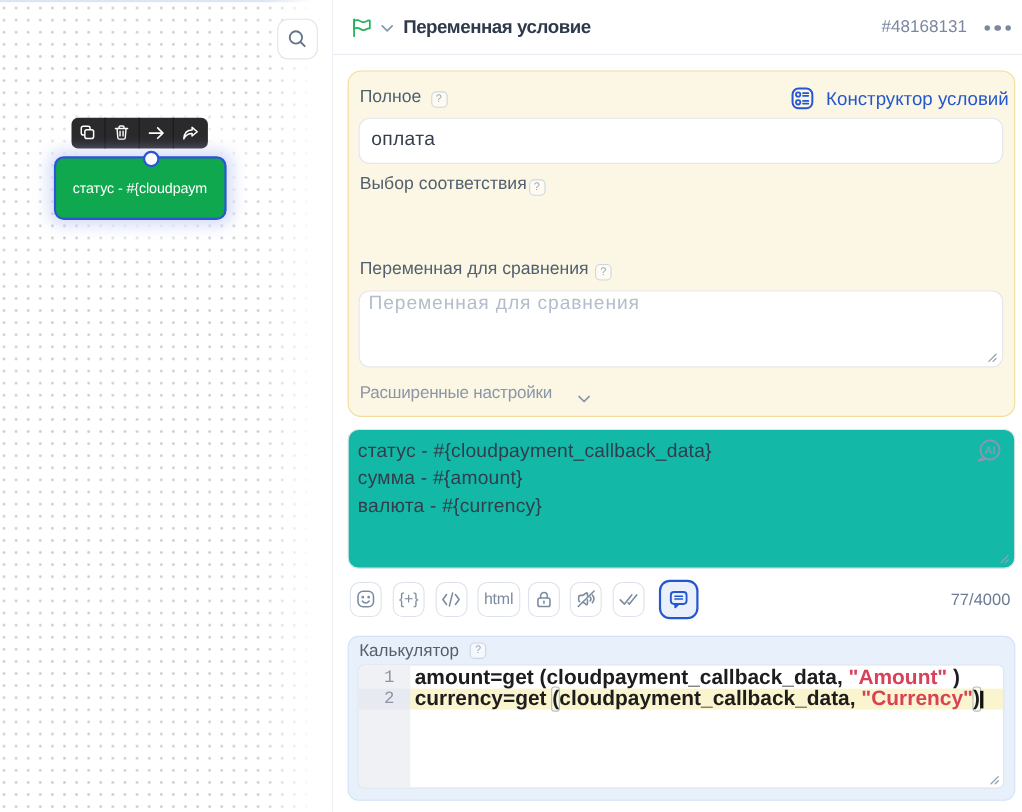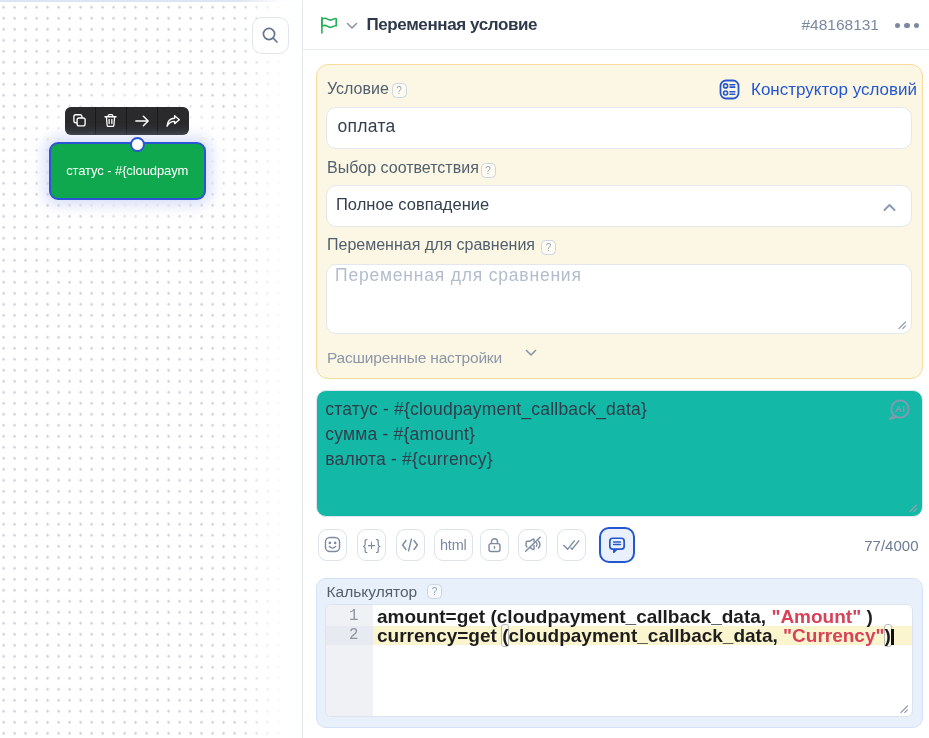--- a/index.html
+++ b/index.html
@@ -51,21 +51,21 @@
   #inp1 span { position:absolute; left:10.5px; top:8.5px; font-size:17.5px; color:#333f4d; letter-spacing:0.3px; }
   #lbl2 { left:327px; top:159px; }
   #q2 { left:480.5px; top:162.5px; }
   #sel { left:326px; top:185px; width:586px; height:41.5px; }
   #sel span { position:absolute; left:9px; top:9px; font-size:16.5px; color:#333f4d; }
   #sel svg { position:absolute; right:15px; top:16.5px; }
   #lbl3 { left:327px; top:235.5px; }
   #q3 { left:541px; top:239.5px; }
   #ta1 { left:326px; top:263.5px; width:586px; height:70.5px; }
   #ta1 span { position:absolute; left:8px; top:0px; font-size:17.5px; color:#b3bdcc; letter-spacing:0.8px; }
-  #adv { left:327px; top:348.5px; display:flex; align-items:flex-start; gap:23px; }
+  #adv { left:327px; top:348.5px; display:flex; align-items:flex-end; gap:23px; }
   #adv span { font-size:15.5px; color:#8b96a6; letter-spacing:-0.2px; }
 
   
   #msg { left:315.5px; top:390px; width:607px; height:127px; background:#14b8a6;
     border:1px solid #e0e5eb; border-radius:10px; }
   #msg .txt { position:absolute; left:8.8px; top:6px; font-size:17.5px; line-height:25.2px; color:#313d4c; letter-spacing:0.2px; }
   #ai { position:absolute; right:9.5px; top:4.5px; }
 
   .rsz { position:absolute; }
 
@@ -156,42 +156,36 @@
   </svg>
   <div id="ptitle" class="abs">Переменная условие</div>
   <div id="pid" class="abs">#48168131</div>
   <div id="pdots" class="abs">
       <i></i>
       <i></i>
       <i></i>
     </div>
 
   <div id="ycard" class="abs"></div>
-  <div id="lbl1" class="abs label">Условие</div>
+  <div id="lbl1" class="abs label">Полное</div>
   <span id="q1" class="abs qicon">?</span>
   <div id="ctor" class="abs">
     <svg width="21" height="21" viewBox="0 0 21 21" fill="none" stroke="#2457cf">
       <rect x="1.5" y="1.5" width="18" height="18" rx="5.5" stroke-width="1.8"></rect>
       <circle cx="6.6" cy="6.9" r="2" stroke-width="1.6"></circle>
       <circle cx="6.6" cy="14" r="2" stroke-width="1.6"></circle>
       <path d="M11 5.7 H15.8 M11 8.1 H15.8 M11 12.8 H15.8 M11 15.2 H15.8" stroke-width="1.6" stroke-linecap="round"></path>
     </svg>
     <span>Конструктор условий</span>
   </div>
   <div id="inp1" class="abs inp">
       <span>оплата</span>
     </div>
   <div id="lbl2" class="abs label">Выбор соответствия</div>
   <span id="q2" class="abs qicon">?</span>
-  <div id="sel" class="abs inp">
-      <span>Полное совпадение</span>
-    <svg width="13" height="9" viewBox="0 0 13 9" fill="none" stroke="#8b9cb2" stroke-width="2" stroke-linecap="round" stroke-linejoin="round">
-        <path d="M1.5 7 L6.5 2 L11.5 7"></path>
-      </svg>
-  </div>
   <div id="lbl3" class="abs label">Переменная для сравнения</div>
   <span id="q3" class="abs qicon">?</span>
   <div id="ta1" class="abs inp">
       <span>Переменная для сравнения</span>
     <svg class="rsz" style="right:4px; bottom:3px;" width="11" height="11" viewBox="0 0 11 11" stroke="#93a0ae" stroke-width="1.2" stroke-linecap="round">
         <path d="M9.5 3 L3 9.5 M9.5 6.8 L6.8 9.5"></path>
       </svg>
   </div>
   <div id="adv" class="abs">
       <span>Расширенные настройки</span>

